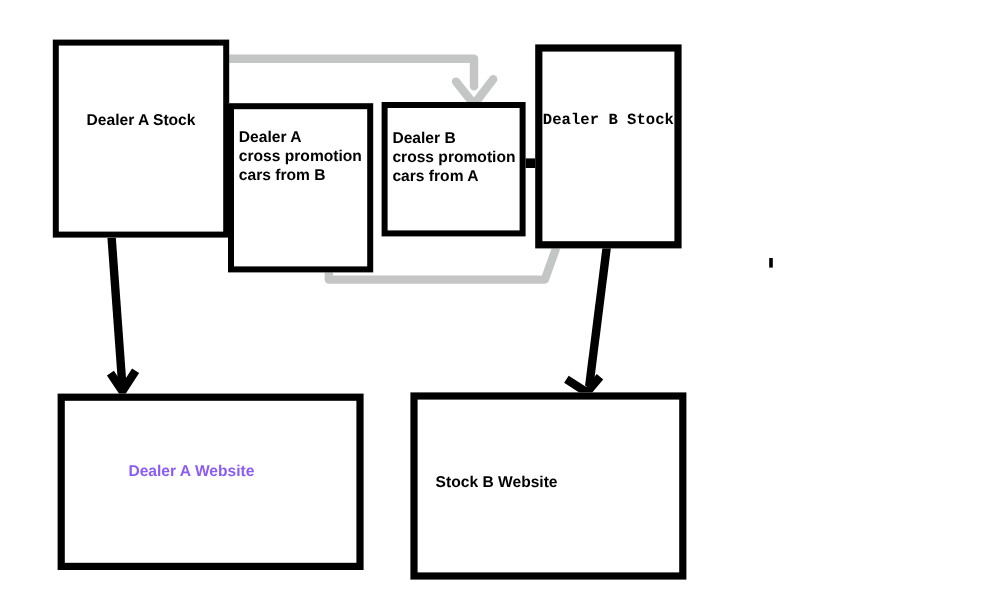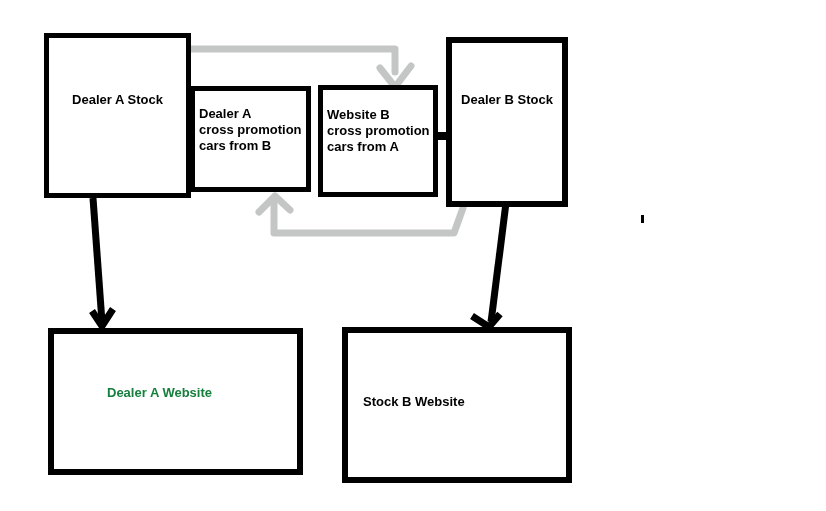--- a/index.html
+++ b/index.html
@@ -61,32 +61,32 @@
         <polyline points="167,132 192,132" fill="none" stroke="#000000" stroke-width="8" stroke-linecap="butt" stroke-linejoin="miter"></polyline>
       </g>
       <g>
         <polyline points="436,136 448,136" fill="none" stroke="#000000" stroke-width="8" stroke-linecap="butt" stroke-linejoin="miter"></polyline>
       </g>
       <rect x="641" y="215" width="3" height="8" fill="#000000"></rect>
     </svg>
 <div class="node" style="left: 44px; top: 33px; width: 147px; height: 165px; border-width: 5px; border-color: rgb(0, 0, 0); background: rgb(255, 255, 255);">
       <div class="node-label" style="color: rgb(0, 0, 0); top: 54px; left: 0px; right: 0px; text-align: center;">Dealer A Stock</div>
     </div>
-    <div class="node" style="left: 190px; top: 86px; width: 121px; height: 106px; border-width: 5px; border-color: rgb(0, 0, 0); background: rgb(255, 255, 255);">
+    <div class="node" style="left: 190px; top: 86px; width: 121px; height: 141px; border-width: 5px; border-color: rgb(0, 0, 0); background: rgb(255, 255, 255);">
       <div class="node-label" style="color: rgb(0, 0, 0); top: 15px; left: 4px;">Dealer A
 cross promotion
 cars from B</div>
     </div>
     <div class="node" style="left: 318px; top: 85px; width: 120px; height: 112px; border-width: 5px; border-color: rgb(0, 0, 0); background: rgb(255, 255, 255);">
-      <div class="node-label" style="color: rgb(0, 0, 0); top: 17px; left: 4px;">Website B
+      <div class="node-label" style="color: rgb(0, 0, 0); top: 17px; left: 4px;">Dealer B
 cross promotion
 cars from A</div>
     </div>
-    <div class="node" style="left: 446px; top: 37px; width: 122px; height: 170px; border-width: 6px; border-color: rgb(0, 0, 0); background: rgb(255, 255, 255);">
+    <div class="node" style="left: 446px; top: 37px; width: 122px; height: 170px; border-width: 6px; border-color: rgb(0, 0, 0); background: rgb(255, 255, 255); font-family: Liberation Mono, monospace;">
       <div class="node-label" style="color: rgb(0, 0, 0); top: 49px; left: 0px; right: 0px; text-align: center;">Dealer B Stock</div>
     </div>
     <div class="node" style="left: 48px; top: 328px; width: 255px; height: 147px; border-width: 6px; border-color: rgb(0, 0, 0); background: rgb(255, 255, 255);">
-      <div class="node-label" style="color: #15803d; top: 51px; left: 53px;">Dealer A Website</div>
+      <div class="node-label" style="color: #8b5cf6; top: 51px; left: 53px;">Dealer A Website</div>
     </div>
     <div class="node" style="left: 342px; top: 327px; width: 230px; height: 156px; border-width: 6px; border-color: rgb(0, 0, 0); background: rgb(255, 255, 255);">
       <div class="node-label" style="color: rgb(0, 0, 0); top: 61px; left: 15px;">Stock B Website</div>
     </div>
   </div>
 
 </body></html>

